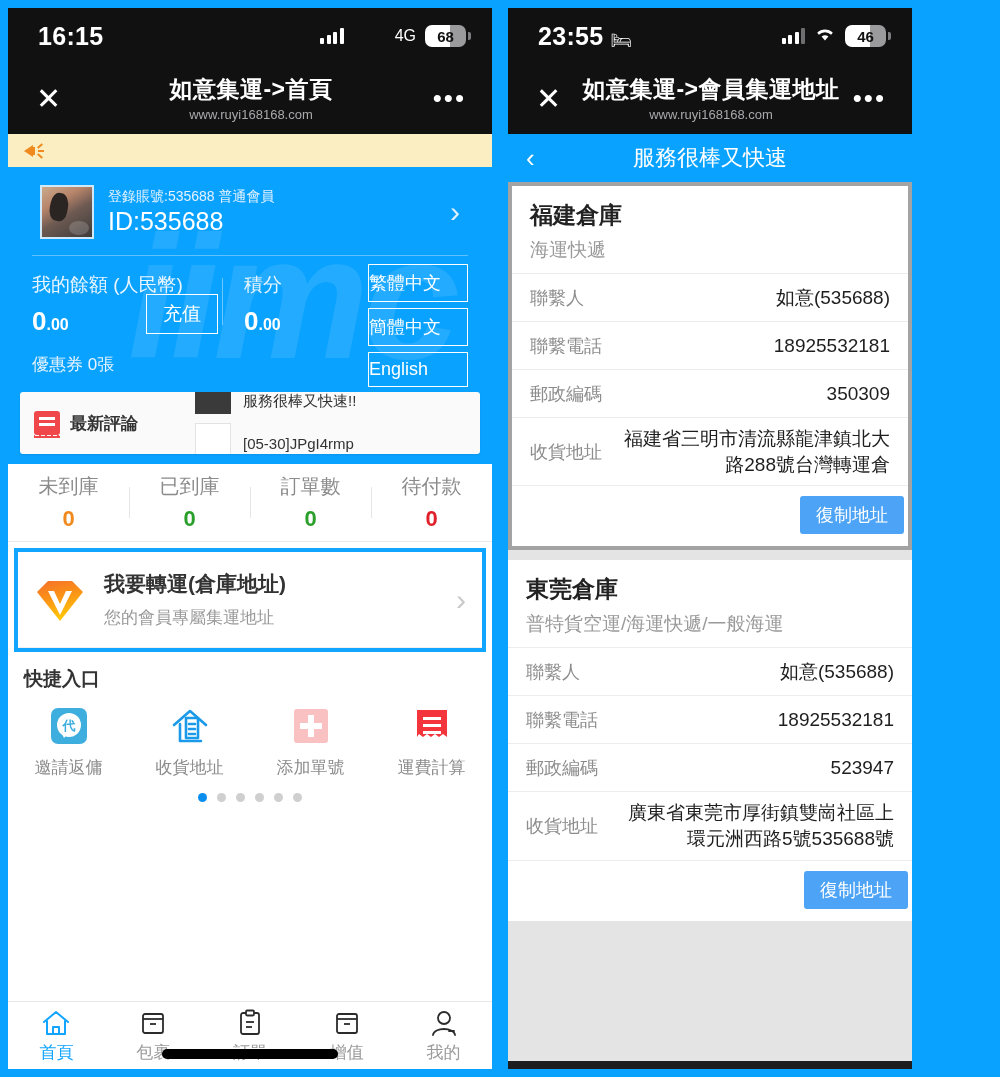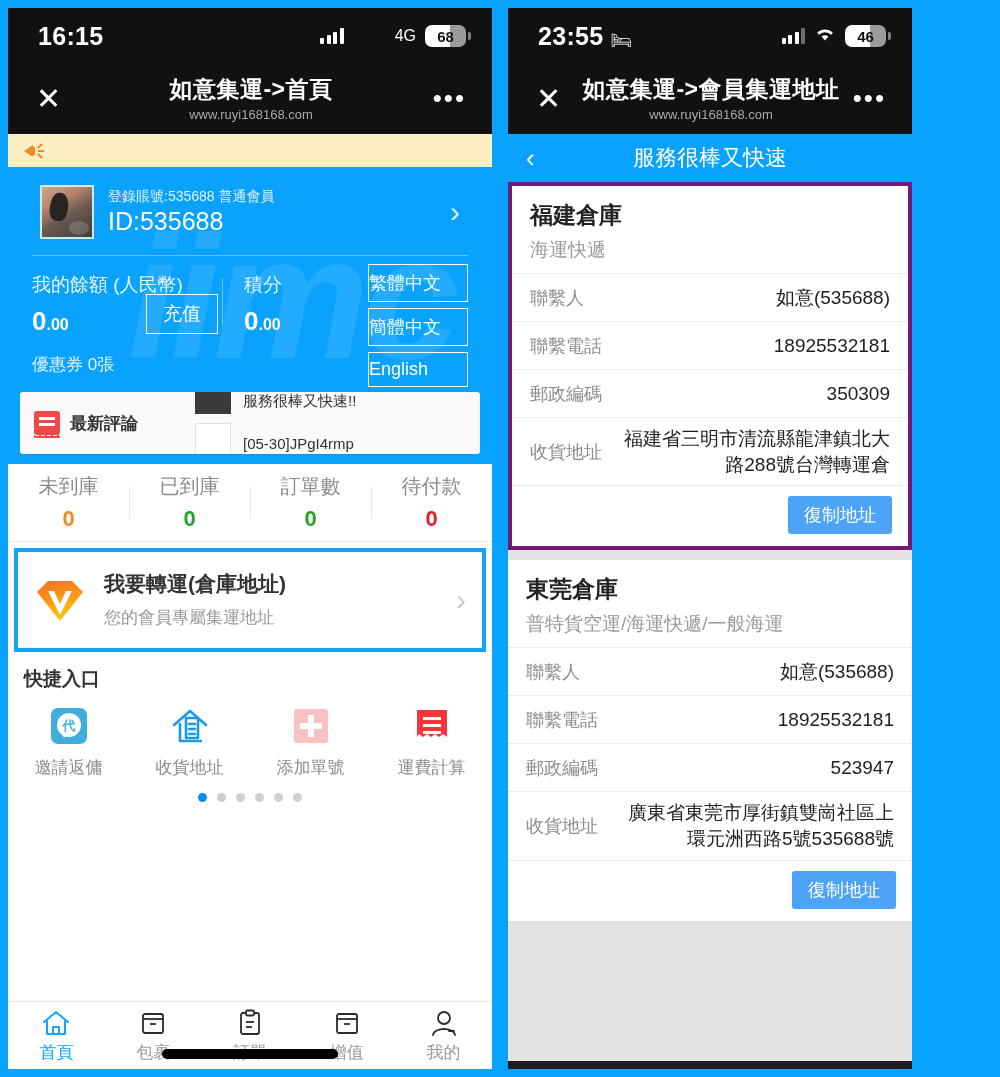--- a/index.html
+++ b/index.html
@@ -205,34 +205,34 @@
     height: 48px; background: #0aa2ff; color:#fff;
     display:flex; align-items:center; padding: 0 18px; position: relative;
   }
   .nav-back { font-size: 26px; font-weight: 300; }
   .nav-title {
     position:absolute; left:0; right:0; text-align:center;
     font-size: 22px; pointer-events:none;
   }
   .wh-list { background: #e4e4e4; }
   .wh-card { background:#fff; }
-  .wh-card.boxed { border: 4px solid #701a75; }
+  .wh-card.boxed { border: 4px solid #a3a3a3; }
   .wh-head { padding: 14px 18px 10px; border-bottom: 1px solid #ededed; }
   .wh-name { font-size: 23px; font-weight: bold; color: #222; }
   .wh-sub { font-size: 19px; color: #9a9a9a; margin-top: 6px; }
   .wh-row {
     display:flex; align-items:center; min-height: 48px;
     padding: 8px 18px; border-bottom: 1px solid #ededed;
   }
   .wh-k { font-size: 18px; color: #8d8d8d; flex:none; white-space: nowrap; }
   .wh-v {
     flex:1; text-align:right; font-size: 19px; color: #1e1e1e;
     margin-left: 14px; line-height: 1.35;
   }
-  .wh-foot { padding: 10px 16px 12px; display:flex; justify-content:flex-end; }
+  .wh-foot { padding: 10px 4px 12px; display:flex; justify-content:flex-end; }
   .copy-btn {
     background:#4da3f5; color:#fff; font-size: 18px;
     padding: 7px 16px; border-radius: 3px; border:none;
   }
   .blank-fill { background:#e4e4e4; }
   .browser-foot {
     height: 100px; background: #1d1d1f; position: relative;
     display:flex; align-items:center; justify-content:center; gap: 130px;
   }
 </style>

